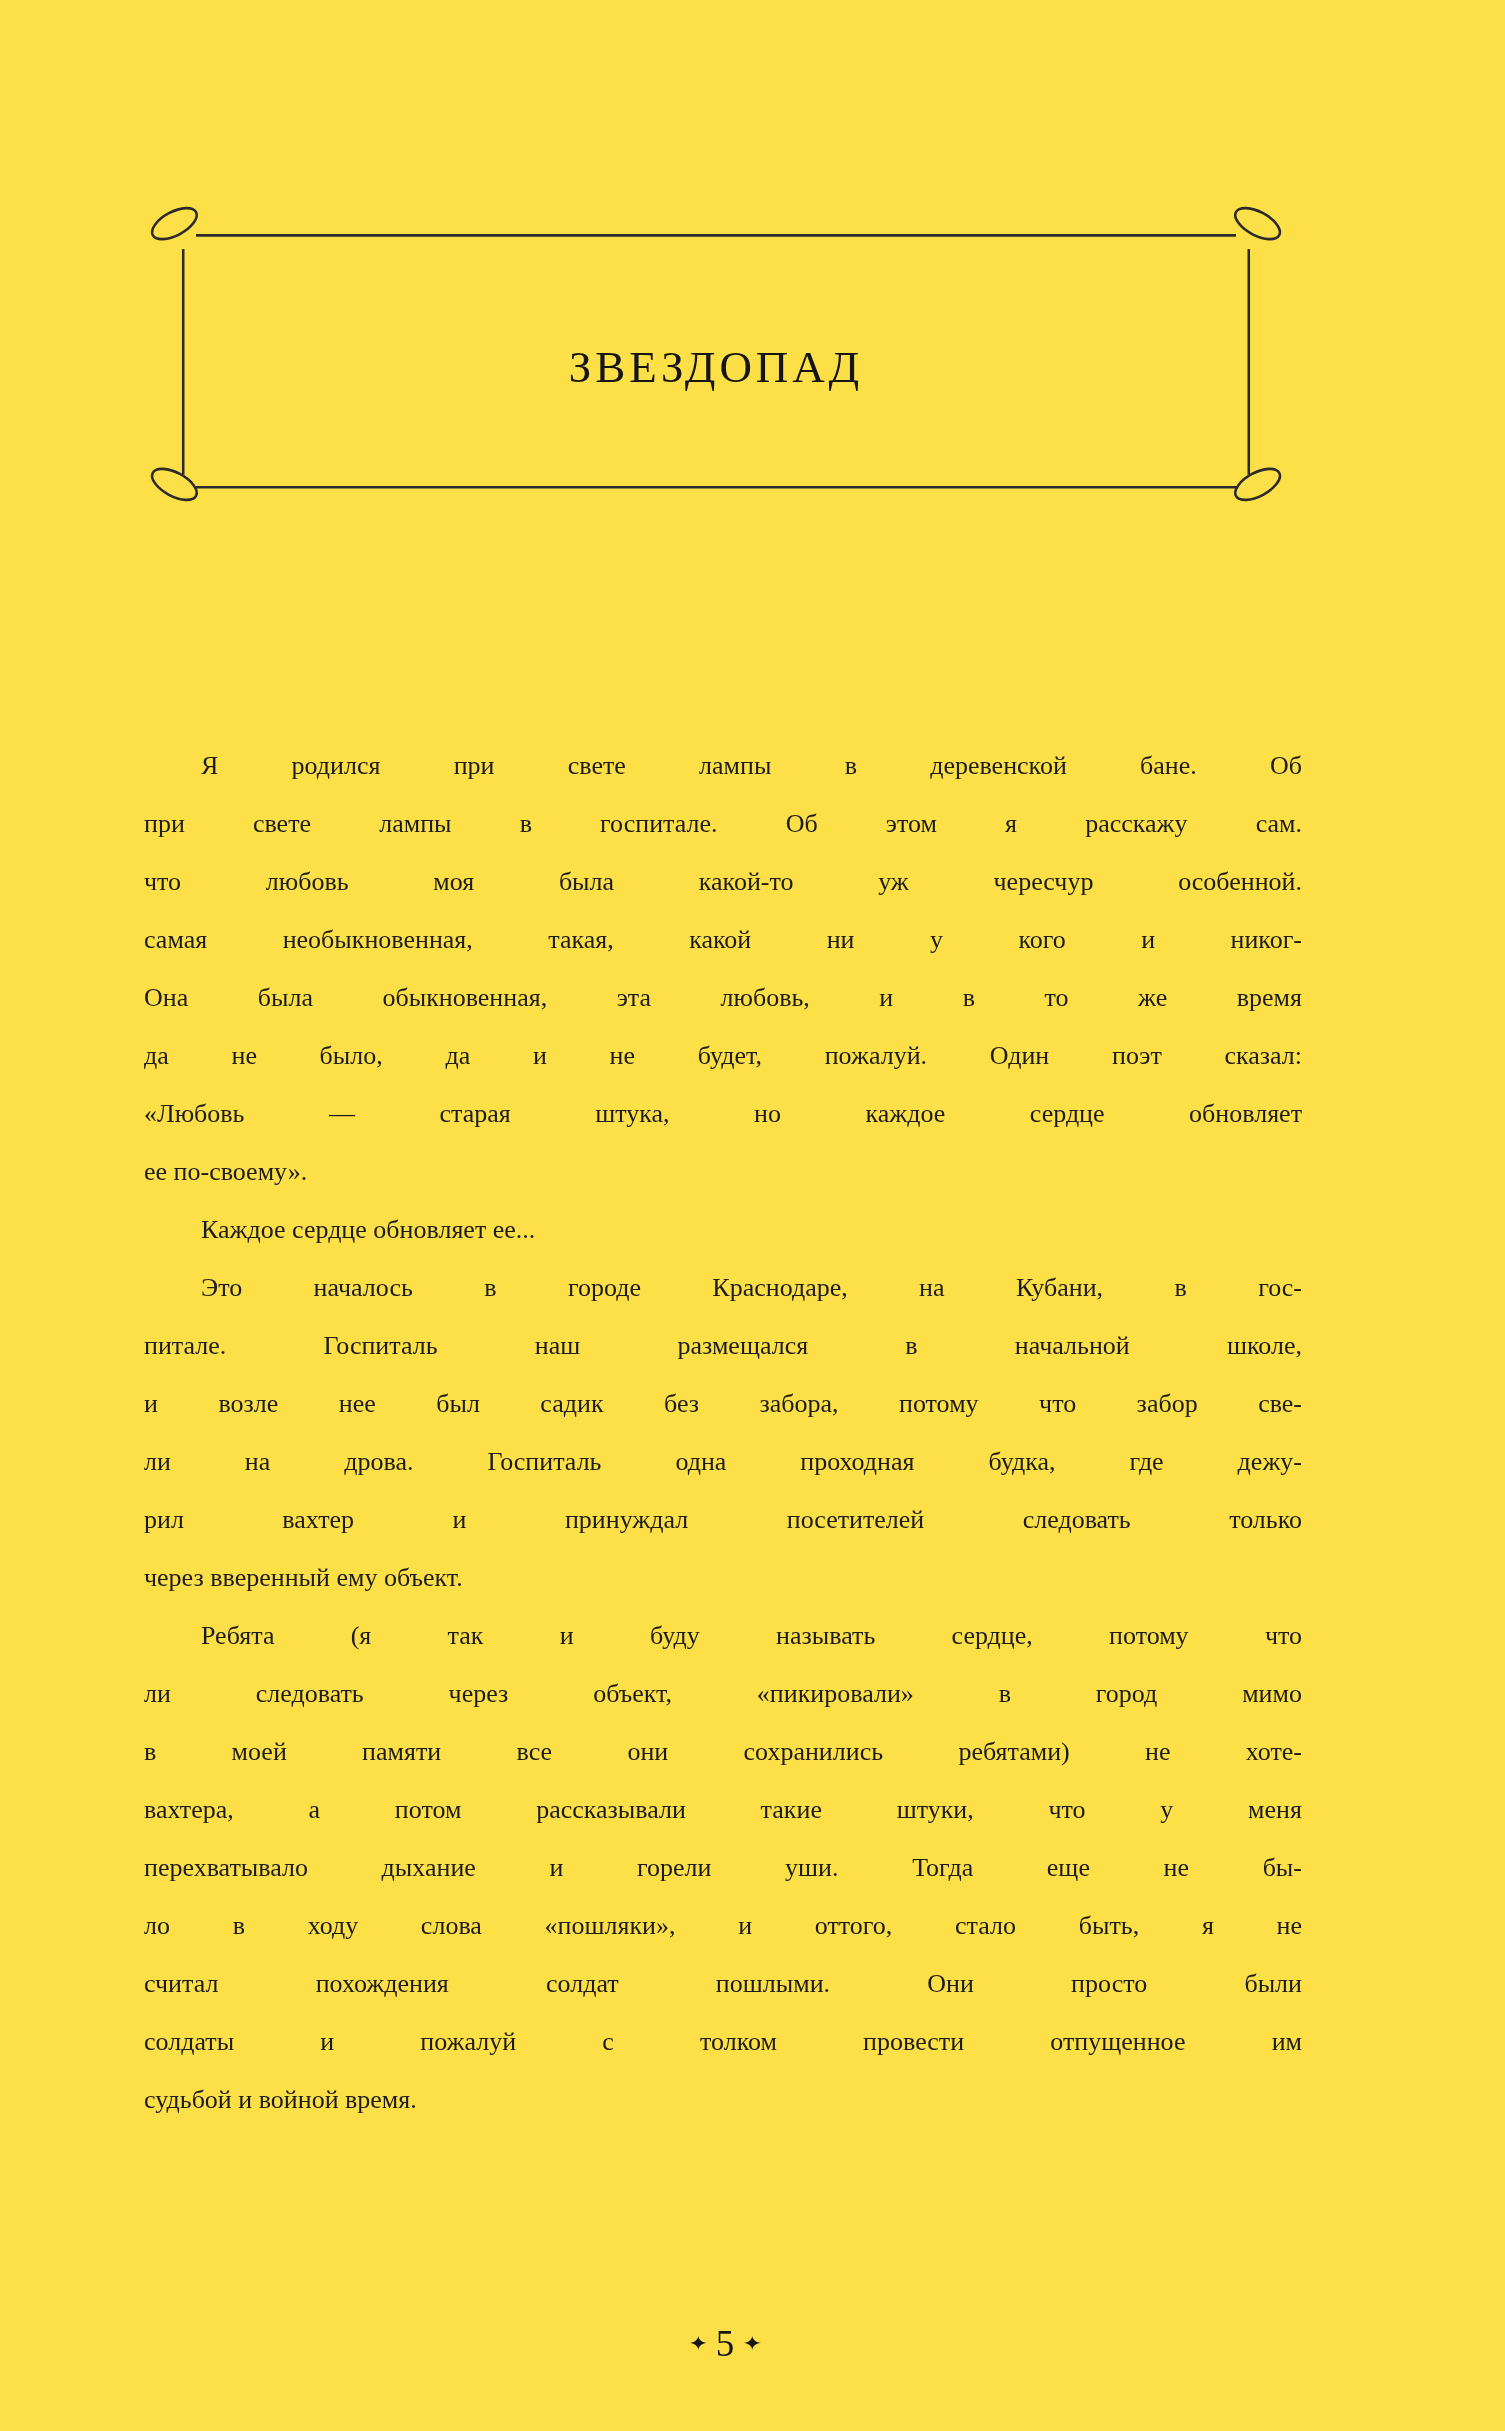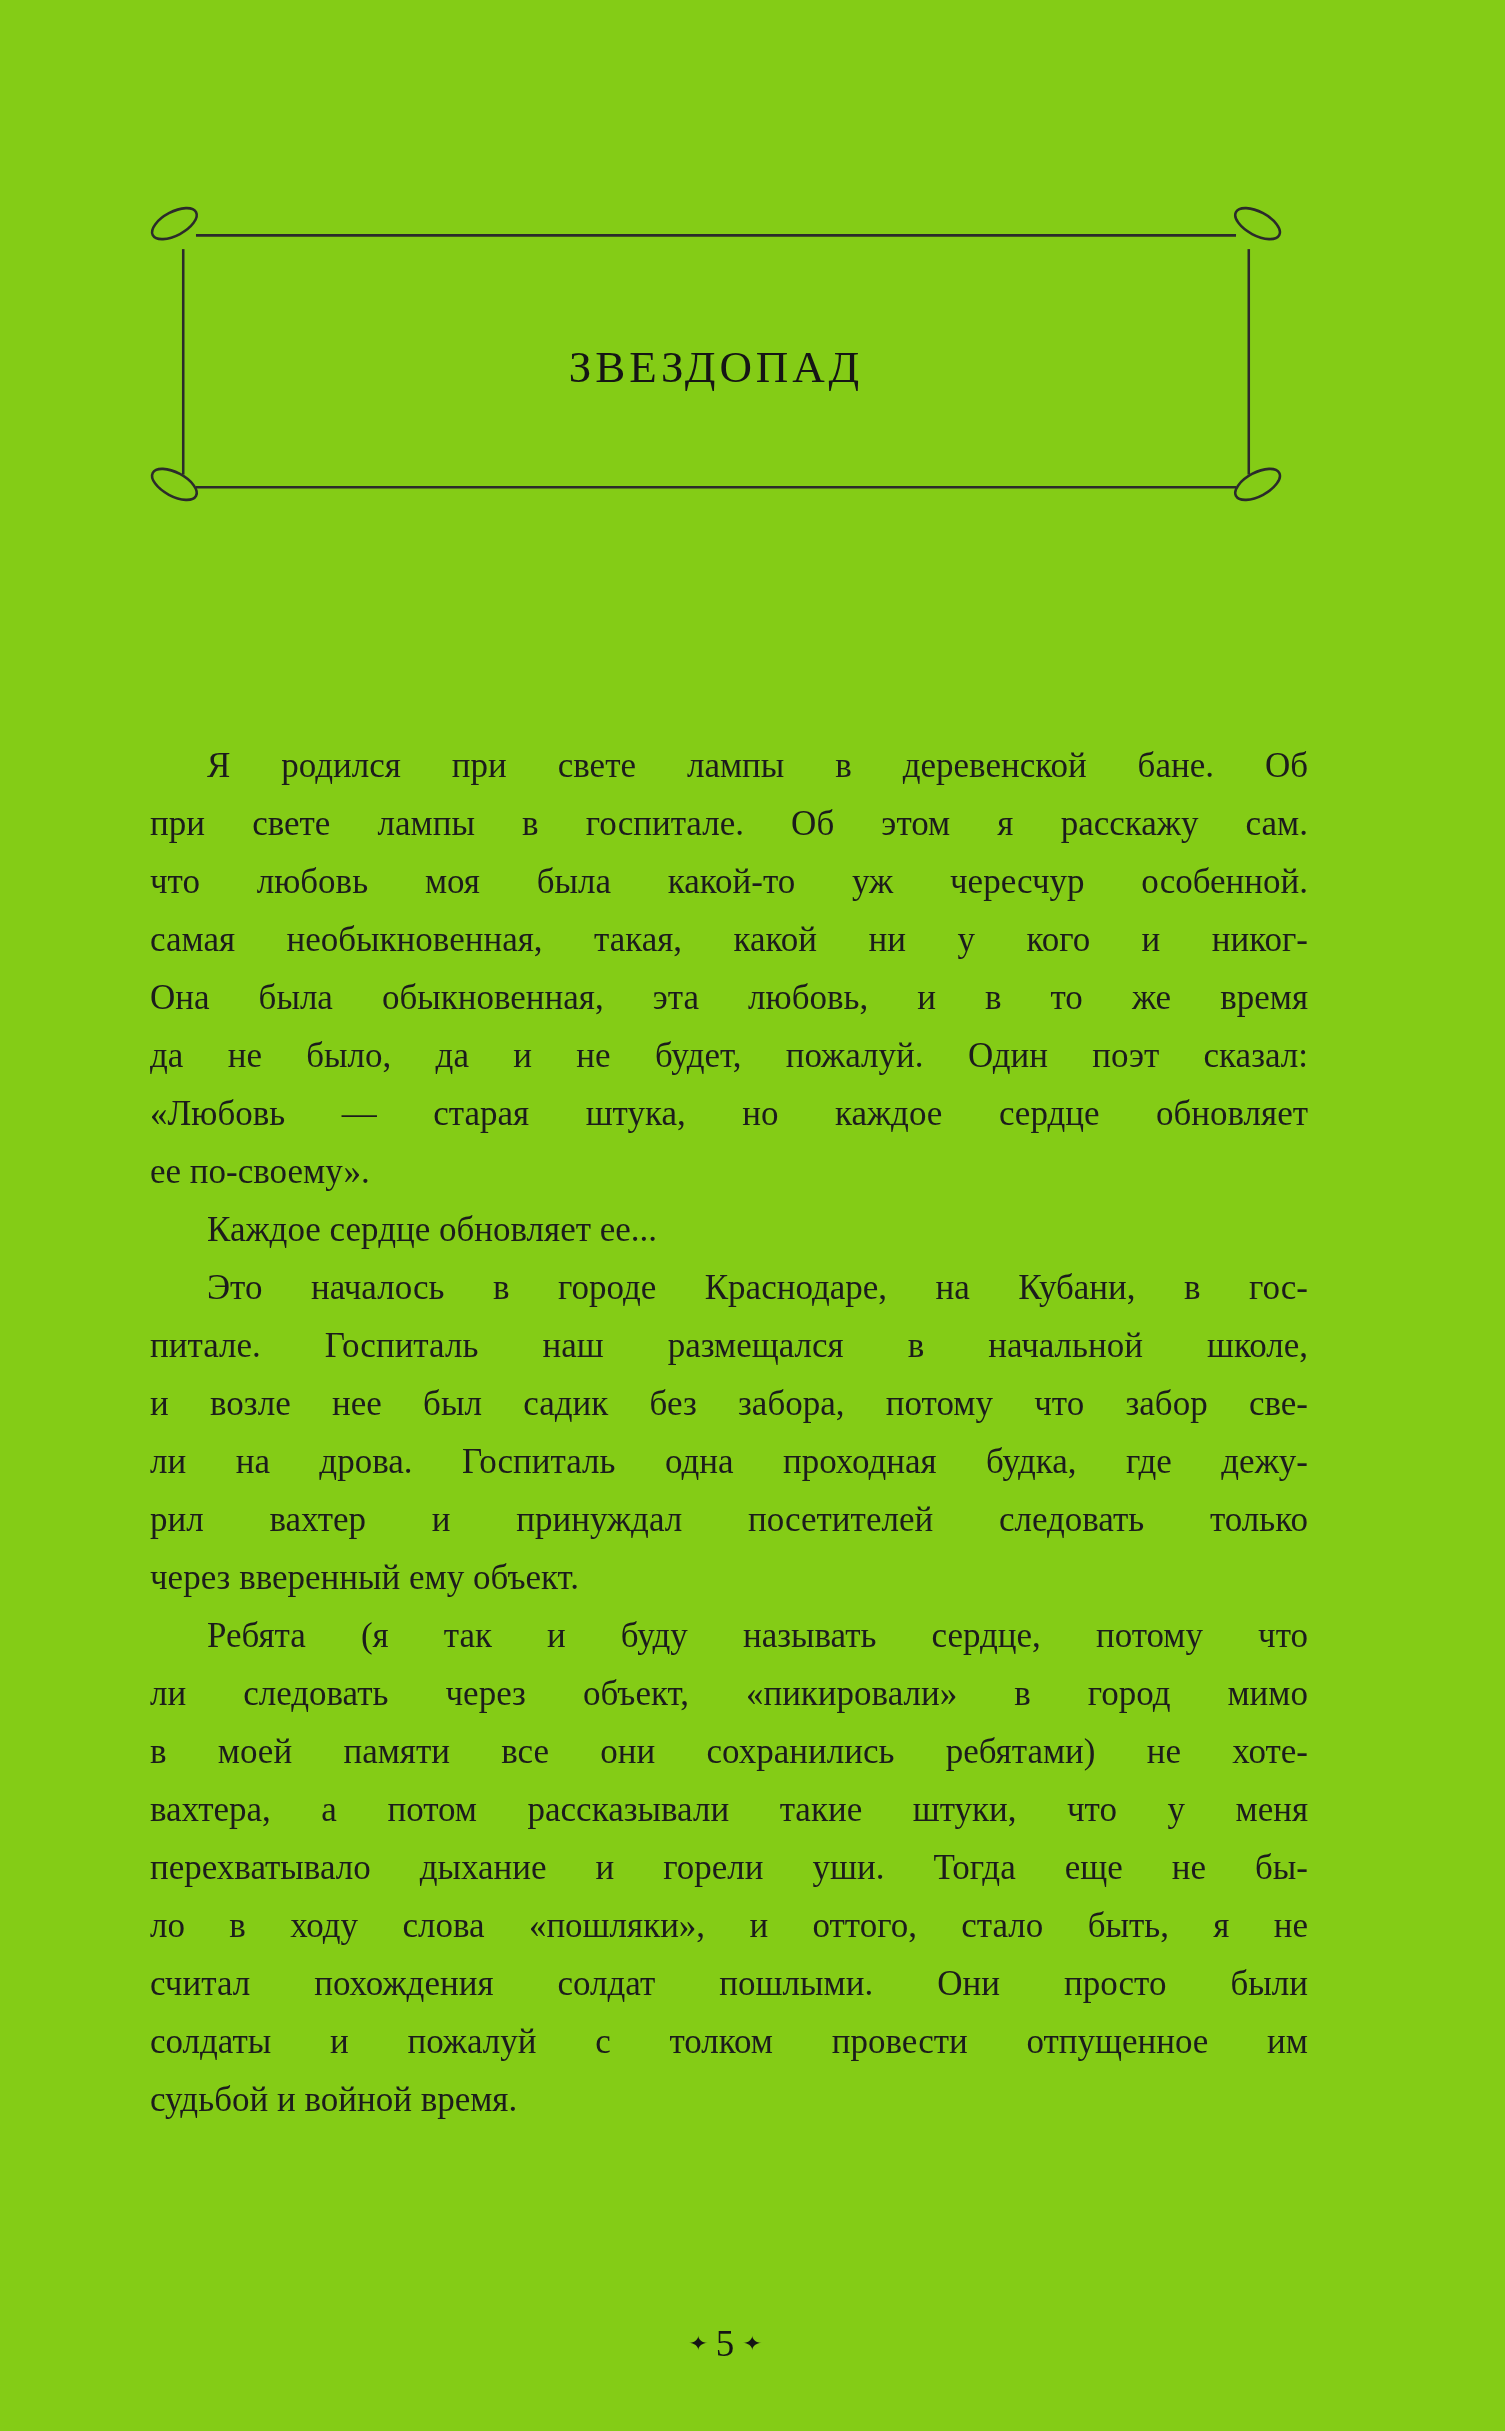--- a/index.html
+++ b/index.html
@@ -4,21 +4,21 @@
 <style>
   html, body {
     margin: 0;
     padding: 0;
     background: #ffffff;
   }
   .page {
     position: relative;
     width: 1506px;
     height: 2432px;
-    background: #84cc16;
+    background: #fde047;
     color: #1c1c1c;
     font-family: "Liberation Serif", "DejaVu Serif", serif;
     overflow: hidden;
   }
   
   .frame-wrap {
     position: absolute;
     left: 145px;
     top: 202px;
     width: 1142px;
@@ -37,24 +37,24 @@
     align-items: center;
     justify-content: center;
     padding-top: 25.5px;
     font-size: 45px;
     letter-spacing: 3.9px;
     color: #151515;
   }
   
   .body-text {
     position: absolute;
-    left: 150px;
+    left: 144px;
     top: 737px;
     width: 1158px;
-    font-size: 35px;
+    font-size: 26px;
     line-height: 58px;
     color: #1c1c1c;
   }
   .para { margin: 0; }
   .line {
     text-align: justify;
     text-align-last: justify;
     white-space: normal;
   }
   .line.last { text-align-last: left; }

